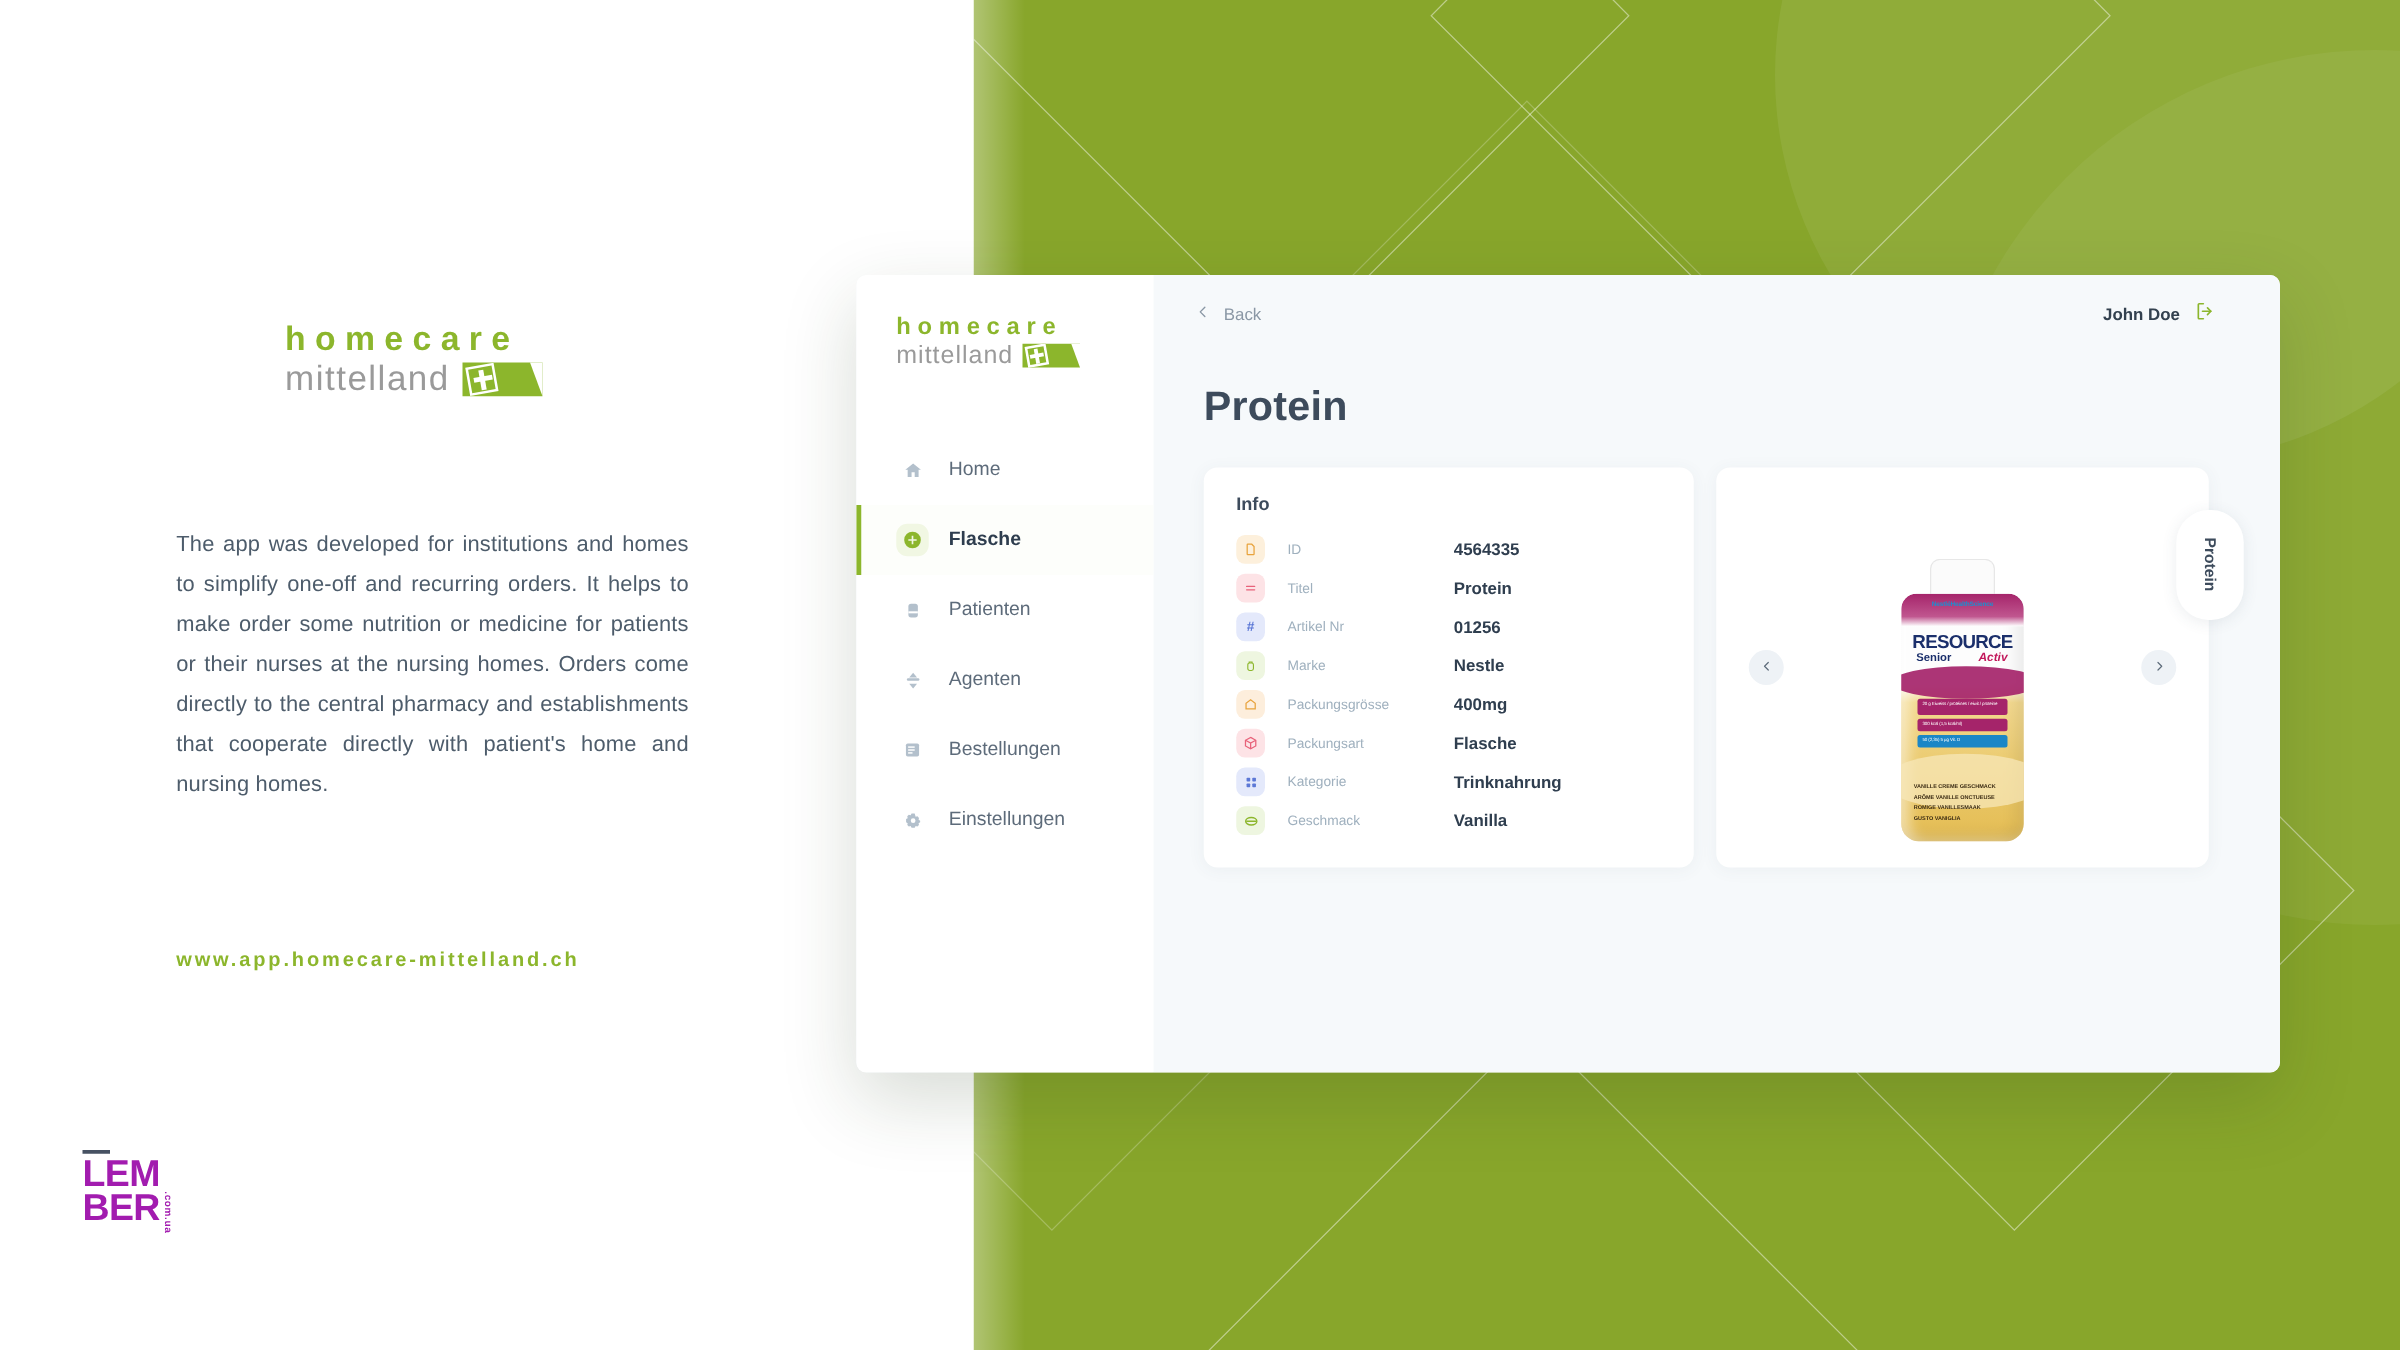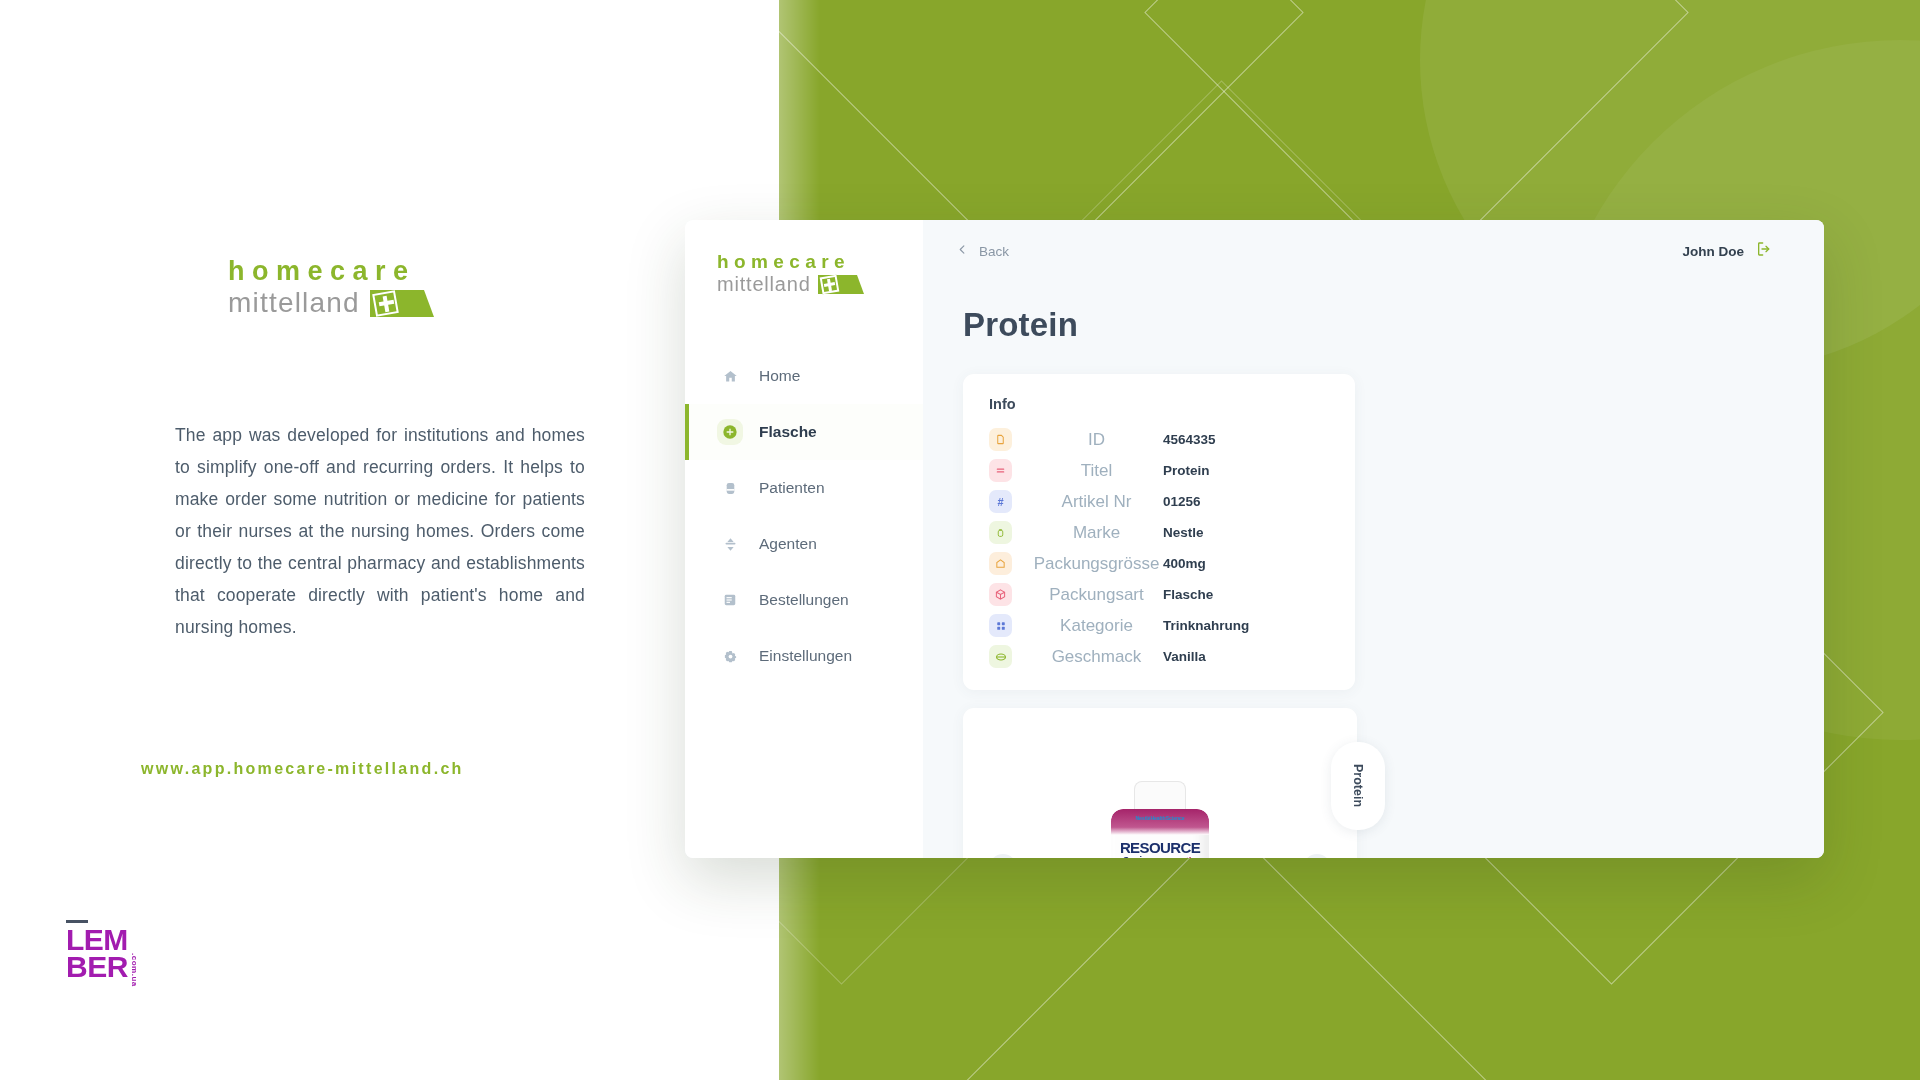--- a/index.html
+++ b/index.html
@@ -67,21 +67,21 @@
   .hc-badge .plus-v { left: 14px; top: 6px; width: 4px; height: 16px; transform: rotate(-10deg); }
   .hc-badge .plus-h { left: 9px; top: 11px; width: 15px; height: 4px; transform: rotate(-10deg); }
   .hc-badge .notch {
     position: absolute; right: 0; top: 0; width: 0; height: 0;
     border-left: 10px solid transparent; border-top: 27px solid #fff;
   }
 
   .blurb {
     position: absolute; left: 141px; top: 419px; width: 410px;
     font-size: 17.5px; line-height: 32px; color: #4d5c6b;
-    text-align: justify; text-justify: inter-word; letter-spacing: .15px; margin-left: 34px;
+    text-align: justify; text-justify: inter-word; letter-spacing: .15px;
   }
   .url {
     position: absolute; left: 141px; top: 760px;
     font-size: 16px; font-weight: 700; color: #8cb62c; letter-spacing: 2.3px;
   }
 
   
   .lemberg { position: absolute; left: 66px; top: 920px; width: 120px; height: 70px; color: #a21caf; }
   .lem-line { font-size: 30px; font-weight: 700; line-height: 27px; letter-spacing: -0.5px; }
   .lem-wrap { display: flex; }
@@ -148,36 +148,36 @@
     color: #8a97a5; font-size: 13.5px; cursor: pointer;
   }
   .user-box { display: flex; align-items: center; gap: 12px; }
   .user-name { color: #33414f; font-size: 13.5px; font-weight: 700; }
 
   .page-title {
     margin: 24px 0 0 40px; font-size: 33px; font-weight: 700; color: #3d4b5c;
     letter-spacing: .2px;
   }
 
-  .cards { display: flex; gap: 18px; padding: 30px 40px 1px 40px; flex-direction: column; }
+  .cards { display: flex; gap: 18px; padding: 30px 40px 1px 40px; }
   .card {
     background: #fff; border-radius: 11px; box-shadow: 0 2px 14px rgba(60,80,100,.06);
   }
   .card-info { width: 392px; padding: 22px 0 18px 0; }
   .card-title {
     font-size: 14.5px; font-weight: 700; color: #3d4b5c; padding-left: 26px; margin-bottom: 12px;
   }
 
   .info-row { display: flex; align-items: center; height: 31px; padding-left: 26px; }
   .chip {
     width: 23px; height: 23px; border-radius: 7px; flex-shrink: 0;
     display: flex; align-items: center; justify-content: center;
     font-size: 11px; font-weight: 700;
   }
-  .row-label { width: 133px; margin-left: 18px; font-size: 17px; color: #9fb0be; text-align: center; }
+  .row-label { width: 133px; margin-left: 18px; font-size: 11px; color: #9fb0be; }
   .row-value { font-size: 13.5px; color: #2f3e4f; font-weight: 700; }
 
   
   .card-product {
     width: 394px; height: 320px; position: relative;
     display: flex; align-items: center; justify-content: center;
   }
   .nav-arrow {
     position: absolute; top: 50%; transform: translateY(-50%);
     width: 28px; height: 28px; border-radius: 50%; background: #eef2f6;

